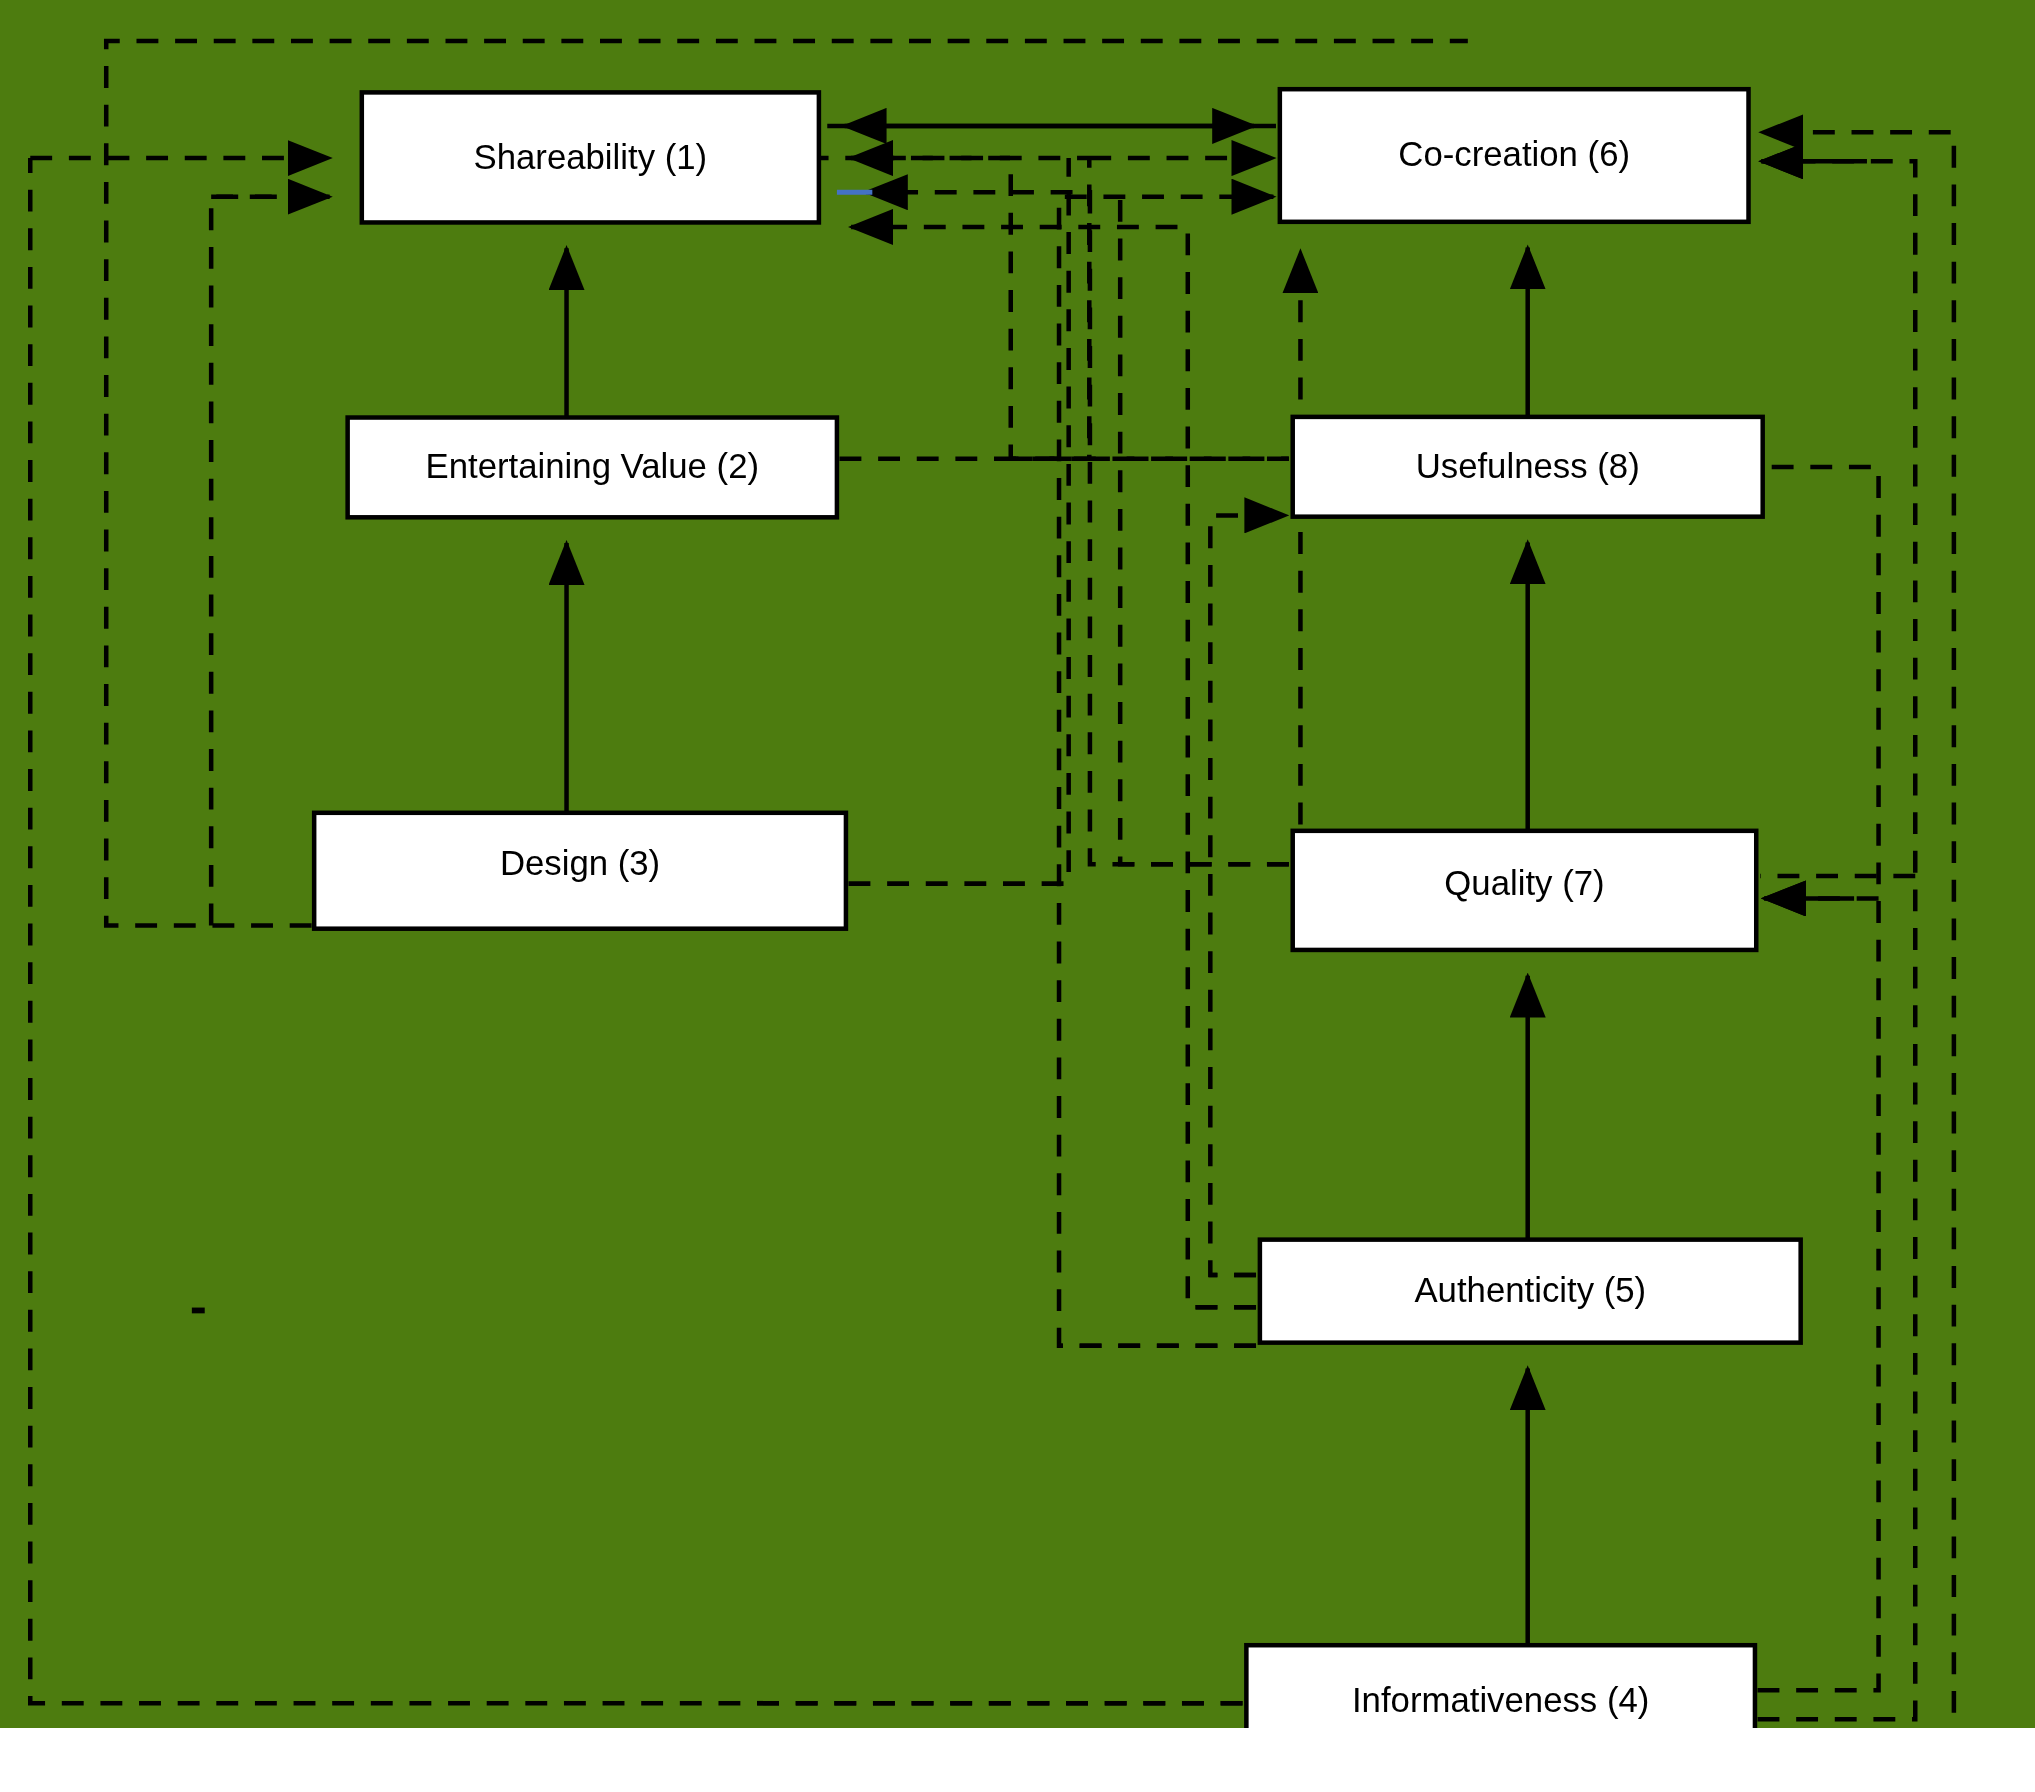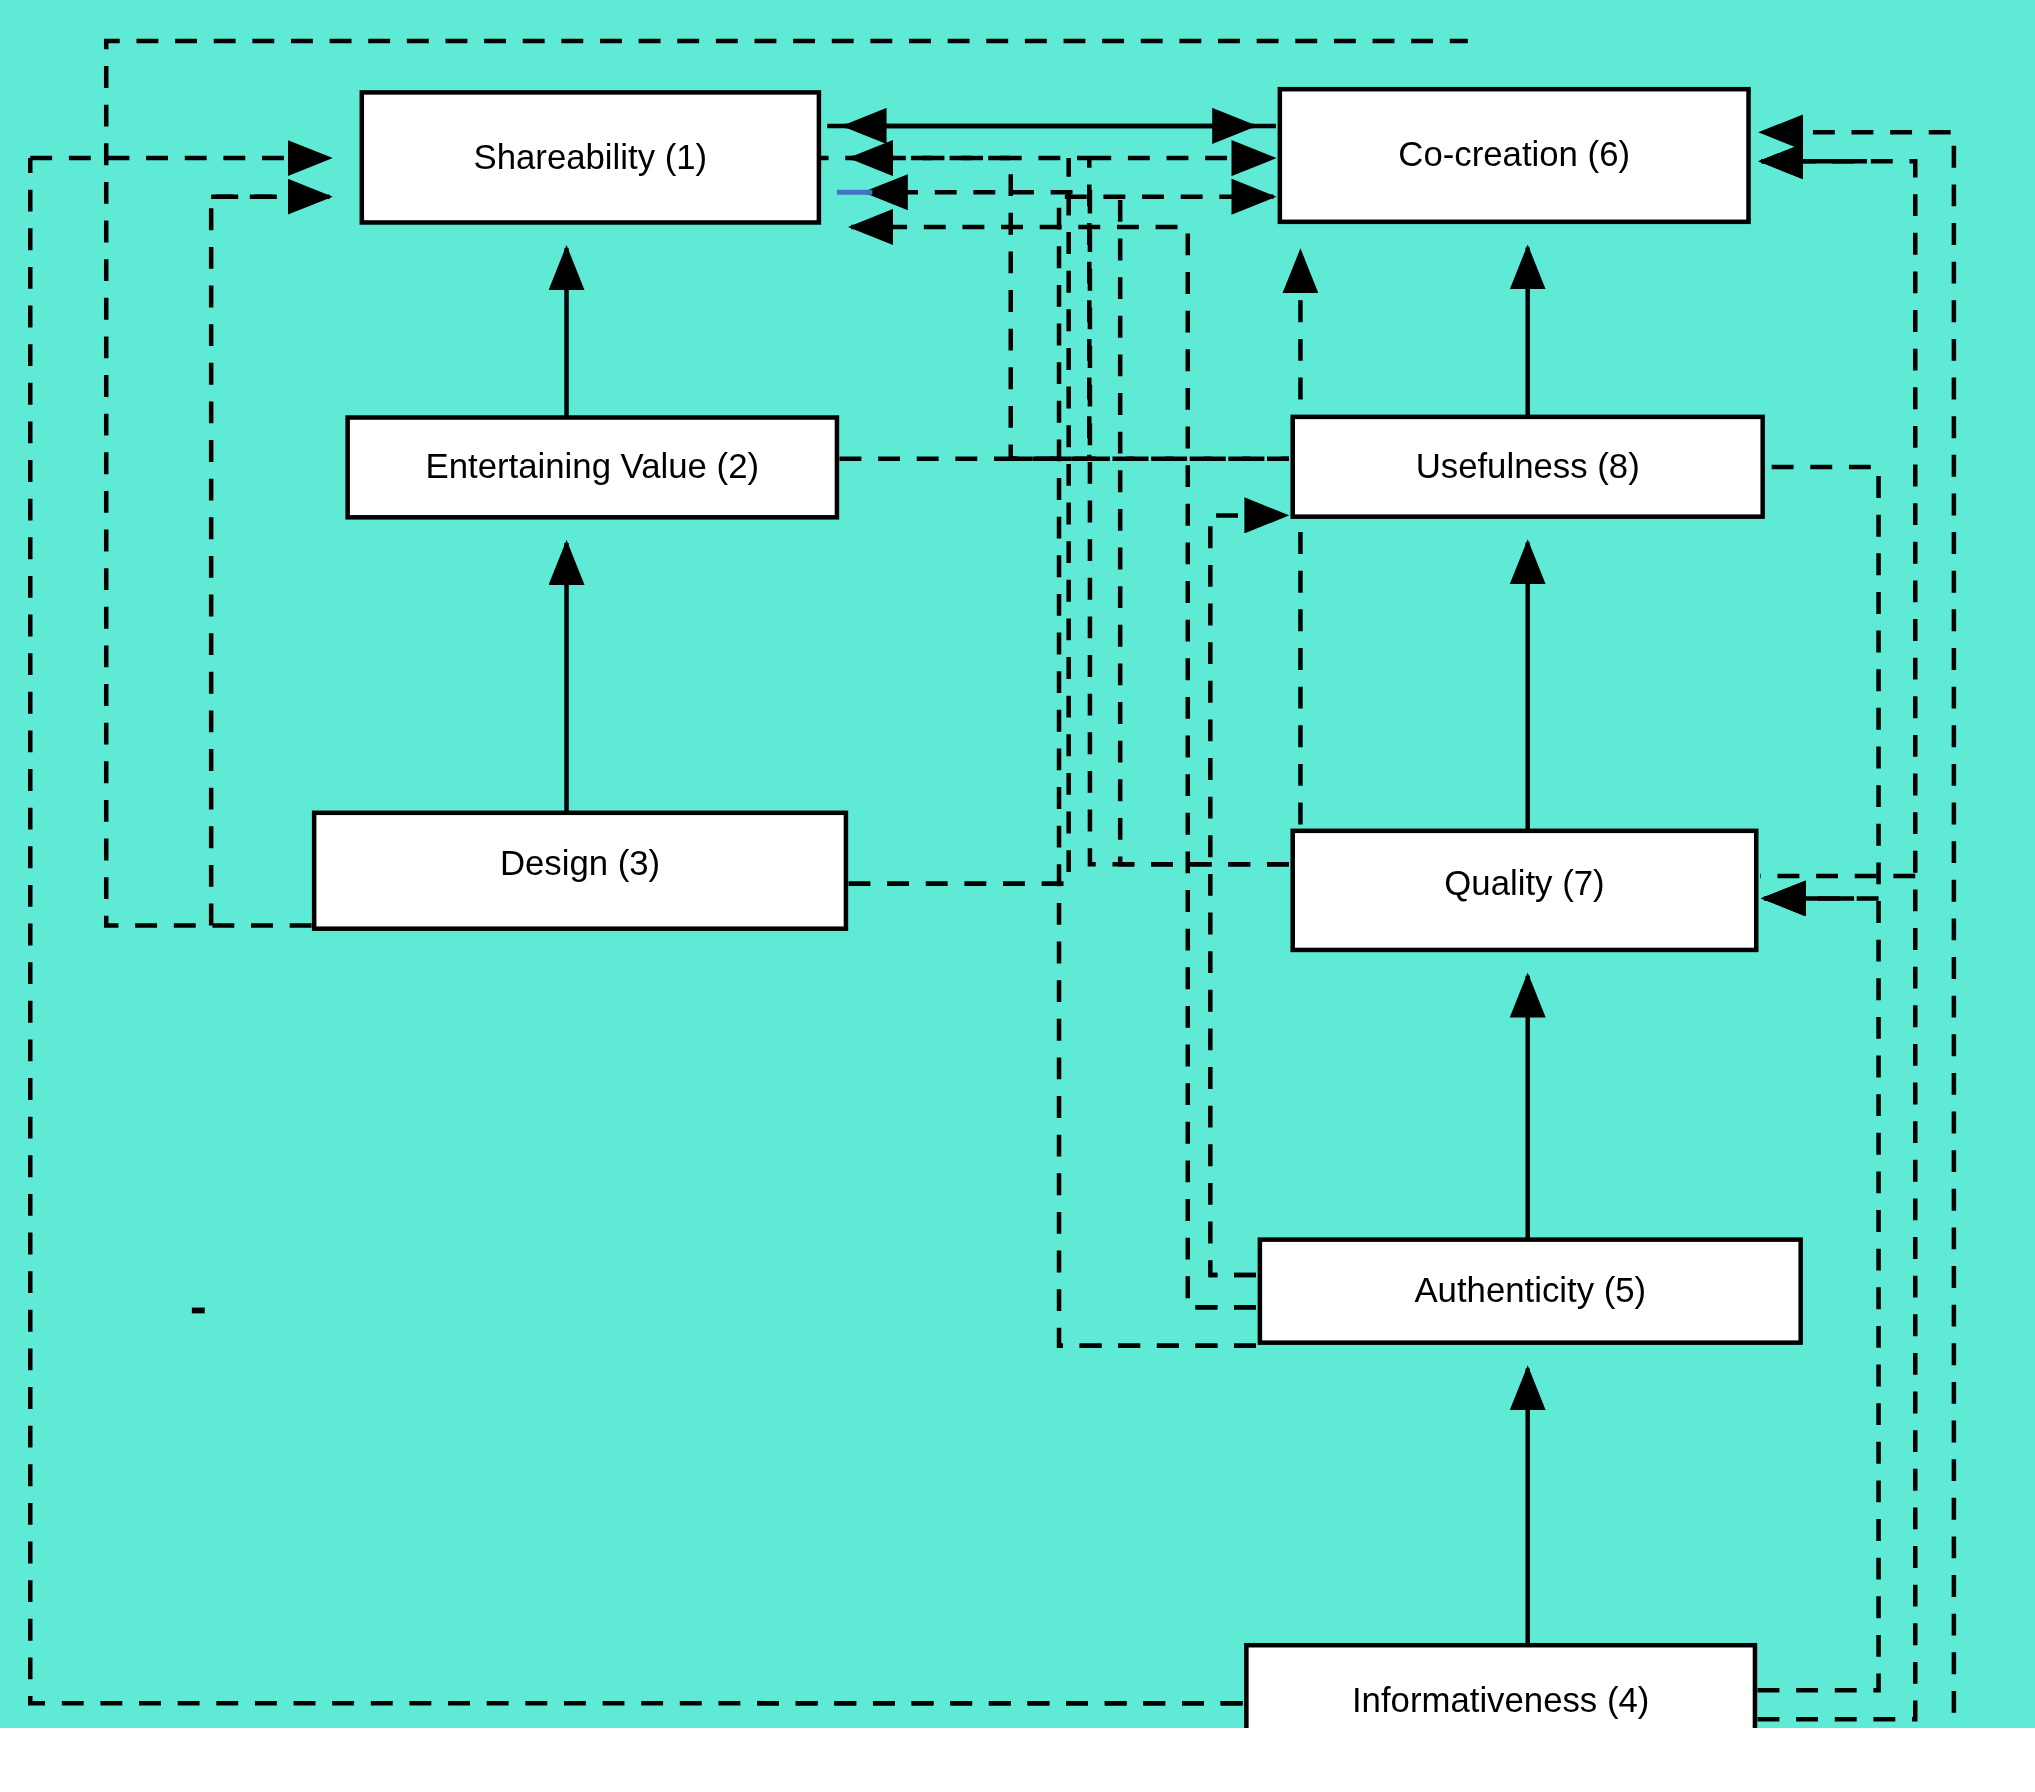--- a/index.html
+++ b/index.html
@@ -1,16 +1,16 @@
 <!DOCTYPE html>
 <html style="font-size:10.3px"><head>
 <meta charset="utf-8">
 <style>
   html,body{margin:0;padding:0;background:#ffffff;}
-  #stage{position:relative;width:2035px;height:1728px;background:#5eead4;
+  #stage{position:relative;width:2035px;height:1728px;background:#4d7c0f;
          font-family:"Liberation Sans", sans-serif;}
   svg{display:block;position:absolute;top:0;left:0;}
   .box-label{
     font-family:"Liberation Sans", sans-serif;
     font-size:54px; fill:#000000; text-anchor:middle; dominant-baseline:middle;
   }
   .node-rect{fill:#ffffff;stroke:#000000;stroke-width:7;}
 </style>
 </head>
 <body>

